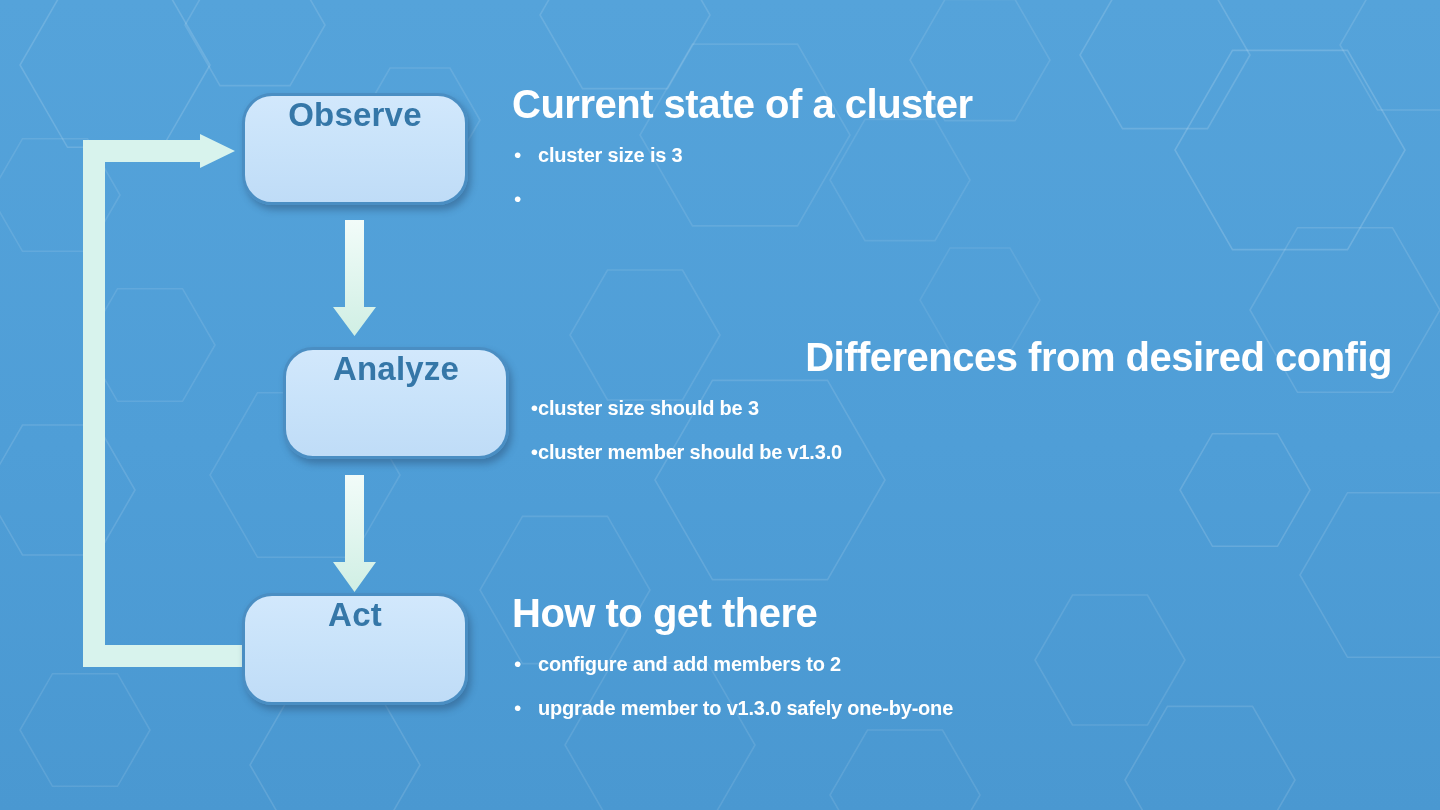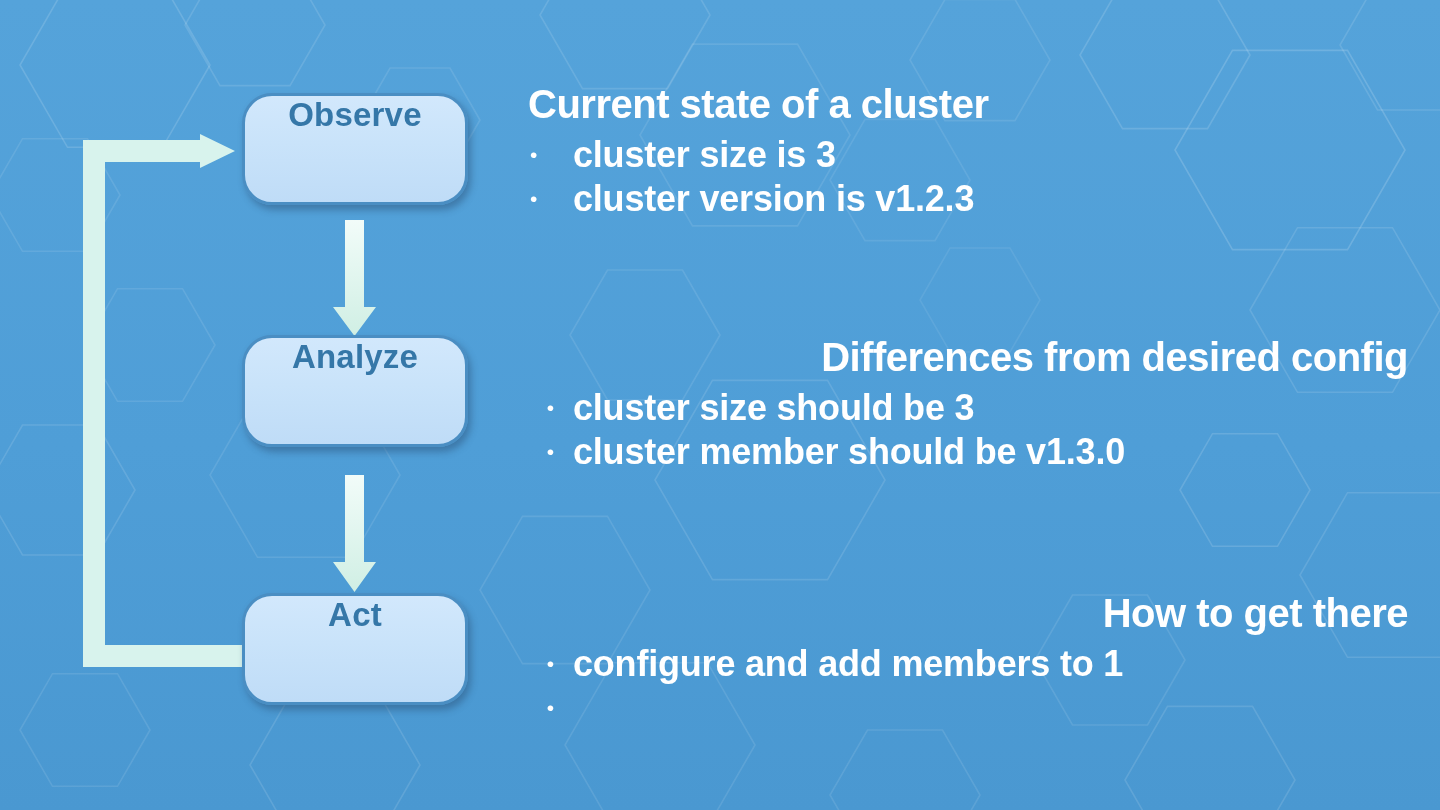--- a/index.html
+++ b/index.html
@@ -26,39 +26,39 @@
     border:3px solid var(--box-border);
     border-radius:30px;
     box-shadow:3px 5px 7px rgba(40,75,112,0.45);
     display:flex;align-items:flex-start;justify-content:center;
   }
   .node-label{
     color:var(--box-text);
     font-size:33px;font-weight:bold;letter-spacing:0.2px;
   }
   #node-observe{top:93px;}
-  #node-analyze{top:335px;}
+  #node-analyze{top:347px;margin-left:41px;}
   #node-act{top:593px;}
   
-  .section{position:absolute;left:528px;width:880px;color:var(--text);}
+  .section{position:absolute;left:512px;width:880px;color:var(--text);}
   #section-1{top:80px;}
   #section-2{top:333px;text-align:right;}
-  #section-3{top:589px;text-align:right;}
+  #section-3{top:589px;}
   .heading{
     font-size:40px;font-weight:bold;line-height:48px;letter-spacing:-0.5px;
   }
   .bullets{margin-top:5px;}
   .bullet-row{display:flex;align-items:flex-start;}
   .bullet-marker{
     width:24px;flex:0 0 24px;
     font-size:21px;line-height:44px;
     margin-left:2px;
   }
   .bullet-text{
-    font-size:36px;font-weight:bold;line-height:44px;letter-spacing:-0.2px;margin-left:19px;
+    font-size:20px;font-weight:bold;line-height:44px;letter-spacing:-0.2px;
   }
 </style>
 </head>
 <body>
 
 <svg class="layer" viewBox="0 0 1440 810" aria-hidden="true">
   <g id="hex-group" fill="none" stroke="#ffffff" stroke-width="1.6">
       <polygon points="210.0,65.0 162.5,147.3 67.5,147.3 20.0,65.0 67.5,-17.3 162.5,-17.3" stroke-opacity="0.14"></polygon>
       <polygon points="325.0,25.0 290.0,85.6 220.0,85.6 185.0,25.0 220.0,-35.6 290.0,-35.6" stroke-opacity="0.12"></polygon>
       <polygon points="120.0,195.0 87.5,251.3 22.5,251.3 -10.0,195.0 22.5,138.7 87.5,138.7" stroke-opacity="0.1"></polygon>
@@ -116,21 +116,20 @@
 
 <div class="section" id="section-1">
   <div class="heading">Current state of a cluster</div>
   <div class="bullets">
     <div class="bullet-row">
       <span class="bullet-marker">•</span>
       <span class="bullet-text">cluster size is 3</span>
     </div>
     <div class="bullet-row">
       <span class="bullet-marker">•</span>
-      <span class="bullet-text">cluster version is v1.2.3</span>
     </div>
   </div>
 </div>
 
 <div class="section" id="section-2">
   <div class="heading">Differences from desired config</div>
   <div class="bullets">
     <div class="bullet-row">
       <span class="bullet-marker">•</span>
       <span class="bullet-text">cluster size should be 3</span>
@@ -140,19 +139,20 @@
       <span class="bullet-text">cluster member should be v1.3.0</span>
     </div>
   </div>
 </div>
 
 <div class="section" id="section-3">
   <div class="heading">How to get there</div>
   <div class="bullets">
     <div class="bullet-row">
       <span class="bullet-marker">•</span>
-      <span class="bullet-text">configure and add members to 1</span>
+      <span class="bullet-text">configure and add members to 2</span>
     </div>
     <div class="bullet-row">
       <span class="bullet-marker">•</span>
+      <span class="bullet-text">upgrade member to v1.3.0 safely one-by-one</span>
     </div>
   </div>
 </div>
 
 </body></html>

